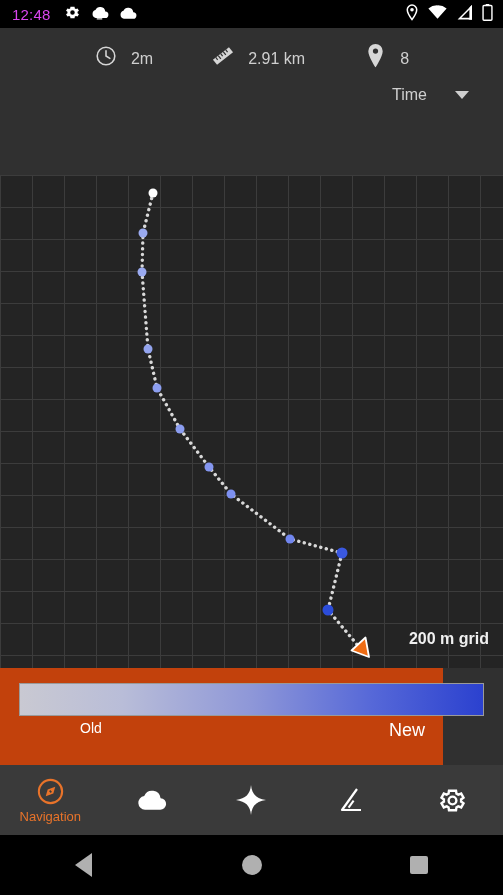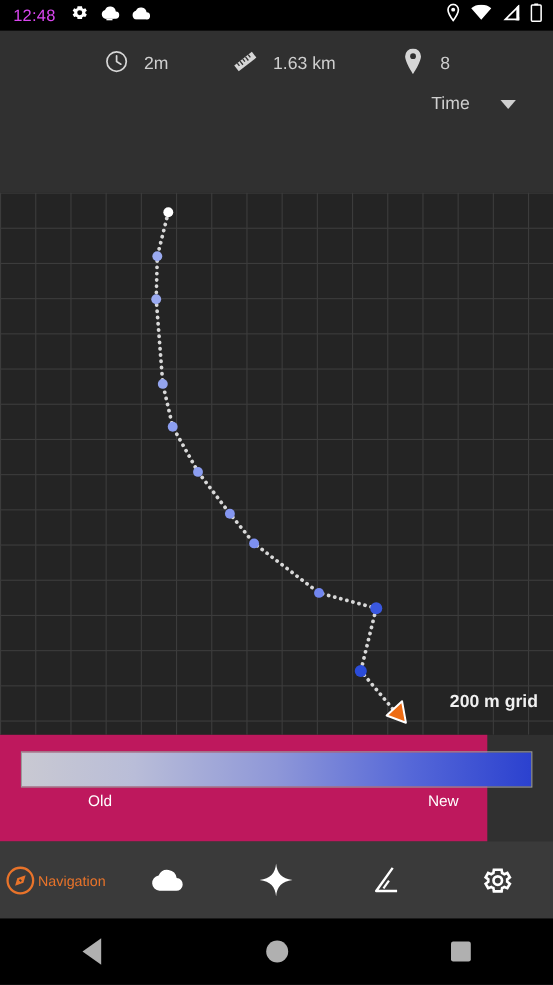--- a/index.html
+++ b/index.html
@@ -52,36 +52,36 @@
   .gridline-v { top: 0; bottom: 0; width: 1px; }
   .gridline-h { left: 0; right: 0; height: 1px; }
   .track { position: absolute; inset: 0; }
   .pt { position: absolute; border-radius: 50%; transform: translate(-50%, -50%); }
   .grid-note {
     position: absolute; right: 14px; top: 455px;
     color: #f0f0f0; font-size: 16px; font-weight: bold;
   }
 
   
-  .legend { position: absolute; top: 668px; left: 0; width: 443px; height: 97px; background: #be185d; text-align: center; }
+  .legend { position: absolute; top: 668px; left: 0; width: 443px; height: 97px; background: #c2410c; text-align: center; }
   .legend-bar {
     position: absolute; left: 19px; top: 15px; width: 465px; height: 33px;
     border: 1px solid #9a9a9a;
   }
   .legend-labels { position: absolute; top: 52px; left: 0; width: 503px; height: 20px; }
   .legend-old { position: absolute; left: 80px; color: #fff; font-size: 14px; }
-  .legend-new { position: absolute; left: 389px; color: #fff; font-size: 14px; }
+  .legend-new { position: absolute; left: 389px; color: #fff; font-size: 18px; }
 
   
   .bottomnav {
     position: absolute; top: 765px; left: 0; width: 503px; height: 70px;
     background: #3a3a3a; display: flex; align-items: center;
   }
   .nav-item {
-    flex: 1 1 0; height: 70px; display: flex; 
+    flex: 1 1 0; height: 70px; display: flex; flex-direction: column;
     align-items: center; justify-content: center; gap: 3px;
   }
   .nav-ic { height: 30px; display: flex; align-items: center; justify-content: center; }
   .nav-label { font-size: 13px; color: #e8732a; }
 
   
   .androidnav {
     position: absolute; top: 835px; left: 0; width: 503px; height: 60px;
     background: #000; display: flex; align-items: center;
   }
@@ -165,21 +165,21 @@
             <g transform="rotate(-38 13 13)">
               <rect x="2" y="9.4" width="22" height="7.2" fill="#d6d6d6"></rect>
               <rect x="5.2" y="9.4" width="1.3" height="3.4" fill="#303030"></rect>
               <rect x="8.6" y="9.4" width="1.3" height="4.6" fill="#303030"></rect>
               <rect x="12" y="9.4" width="1.3" height="3.4" fill="#303030"></rect>
               <rect x="15.4" y="9.4" width="1.3" height="4.6" fill="#303030"></rect>
               <rect x="18.8" y="9.4" width="1.3" height="3.4" fill="#303030"></rect>
             </g>
           </svg>
         </span>
-        <span class="stat-val">1.63 km</span>
+        <span class="stat-val">2.91 km</span>
       </div>
 
       <div class="stat">
         <span class="stat-ic">
           <svg width="19" height="24" viewBox="0 0 16 22">
               <path fill="#d6d6d6" d="M8 0a6.6 6.6 0 00-6.6 6.6C1.4 11.6 8 21.4 8 21.4s6.6-9.8 6.6-14.8A6.6 6.6 0 008 0z"></path>
               <circle cx="8" cy="6.5" r="2.4" fill="#303030"></circle>
             </svg>
         </span>
         <span class="stat-val">8</span>

